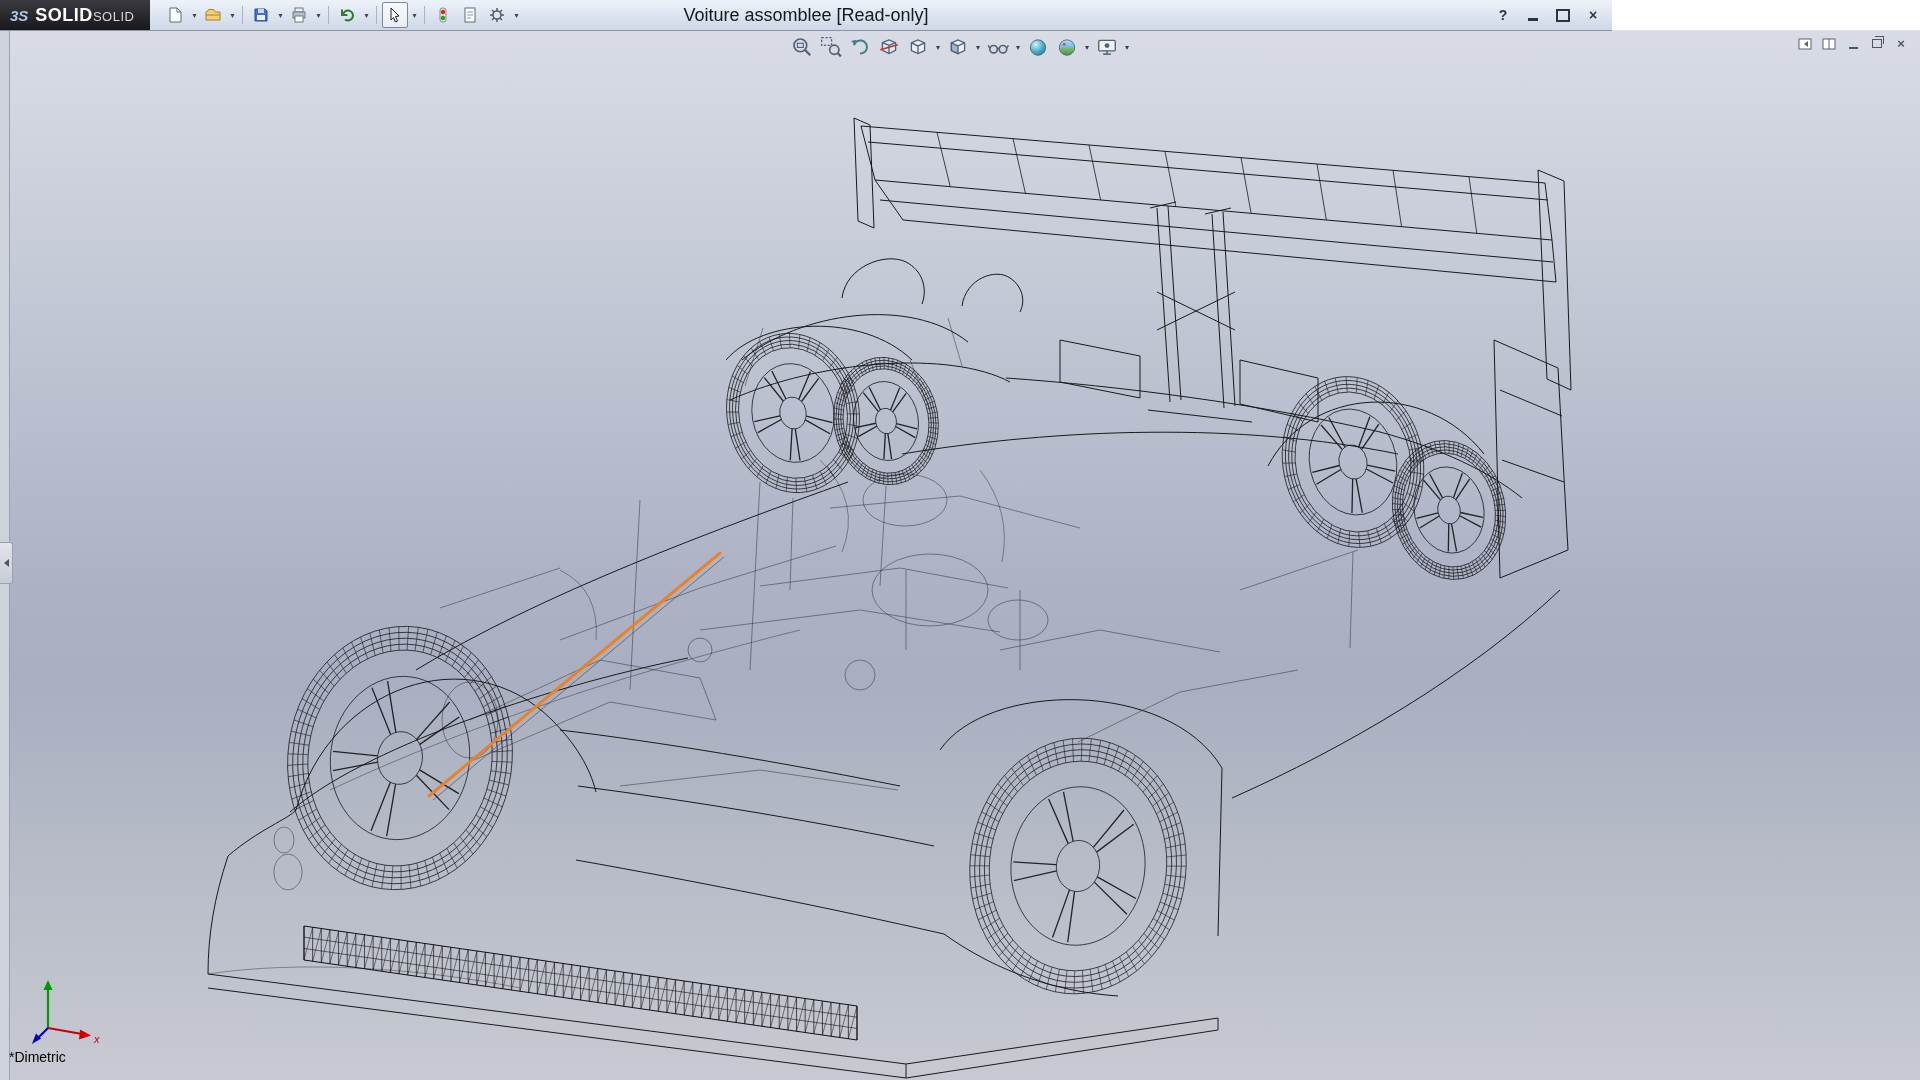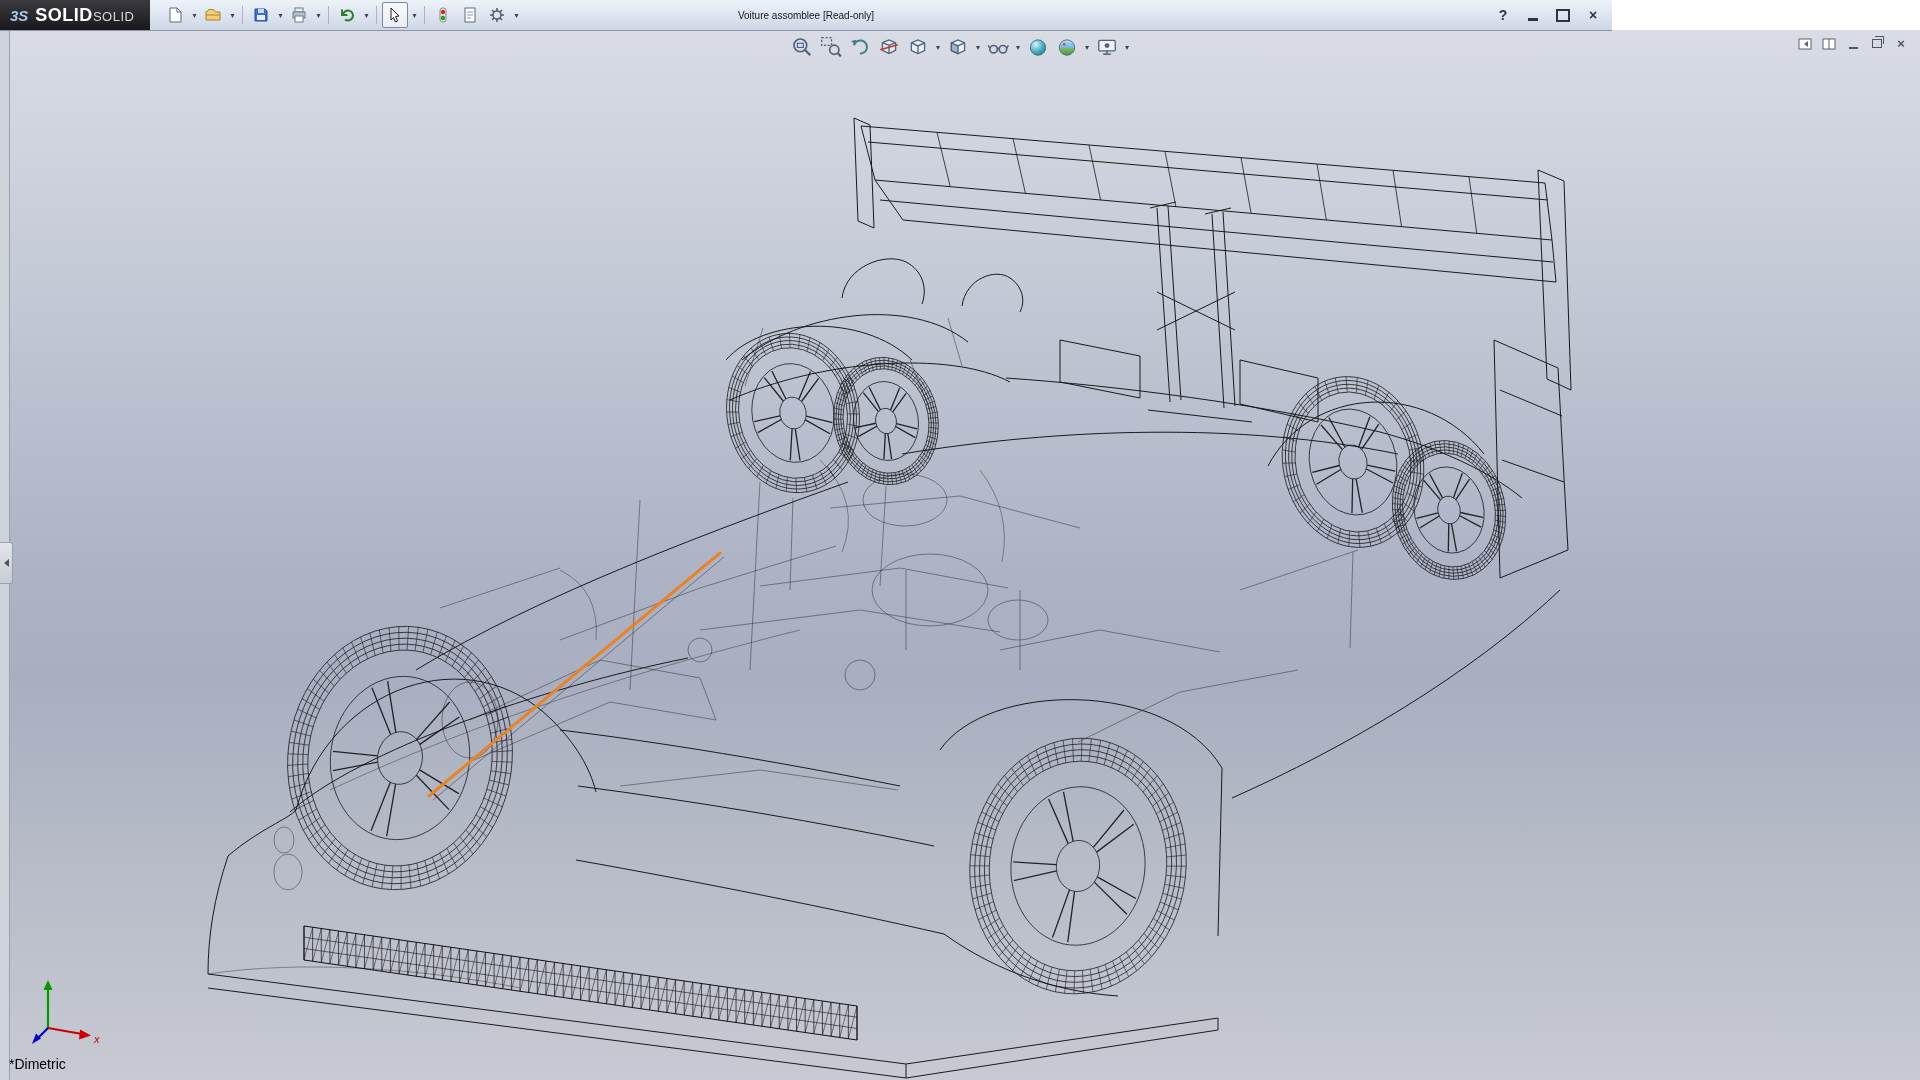--- a/index.html
+++ b/index.html
@@ -12,21 +12,21 @@
   .brand{height:30px;background:linear-gradient(#3a3a40,#18181c);color:#fff;
     display:flex;align-items:center;gap:7px;padding:0 16px 0 10px;}
   .brand .logo-glyph{font-style:italic;font-weight:bold;font-size:15px;color:#a9c8e8;}
   .brand .b1{font-weight:bold;font-size:18px;letter-spacing:.5px;text-align:center;}
   .brand .b2{font-weight:normal;font-size:13px;color:#d7d7d7;letter-spacing:.5px;}
   .tb-tools{display:flex;align-items:center;gap:1px;margin-left:12px;}
   .tool-btn{width:24px;height:24px;display:flex;align-items:center;justify-content:center;border:1px solid transparent;border-radius:2px;}
   .tool-btn.active{border:1px solid #7a8aa0;background:rgba(255,255,255,.55);}
   .caret{font-size:8px;color:#3c4550;width:10px;text-align:center;}
   .tb-sep{width:1px;height:18px;background:#aab4c2;margin:0 4px;}
-  .tb-title{position:absolute;left:50%;transform:translateX(-50%);font-size:10px;color:#15181d;white-space:nowrap;}
+  .tb-title{position:absolute;left:50%;transform:translateX(-50%);font-size:18px;color:#15181d;white-space:nowrap;}
   .tb-right{margin-left:auto;display:flex;align-items:center;gap:8px;padding-right:8px;}
   .win-btn{width:22px;height:19px;display:flex;align-items:center;justify-content:center;color:#2c343e;font-size:14px;font-weight:bold;}
   .glyph-min{display:block;width:10px;height:3px;background:#2c343e;margin-top:8px;}
   .glyph-max{display:block;width:10px;height:9px;border:2px solid #2c343e;}
 
   
   .viewport{position:absolute;top:30px;left:0;width:1920px;height:1050px;
     background:linear-gradient(180deg,#d9dce5 0%,#c6cbd8 22%,#adb3c5 52%,#a9afc1 62%,#b8bcc8 80%,#c7cad2 100%);}
   .car-svg{position:absolute;left:0;top:0;width:1920px;height:1050px;}
   .wf{stroke:#1a1a1a;fill:none;stroke-width:1;}
@@ -45,21 +45,21 @@
   .dglyph-restore::before{content:"";position:absolute;left:2px;top:-4px;width:8px;height:7px;border:1.5px solid #4c5663;border-bottom:none;border-left:none;}
 
   
   .left-strip{position:absolute;left:0;top:0;width:9px;height:1050px;background:#ced2da;border-right:1px solid #9aa2af;}
   .flyout-tab{position:absolute;left:0;top:512px;width:12px;height:40px;background:linear-gradient(#e2e5ea,#c8ccd4);
     border:1px solid #98a0ae;border-left:none;border-radius:0 3px 3px 0;display:flex;align-items:center;justify-content:center;}
   .flyout-arrow{width:0;height:0;border-right:5px solid #4a5565;border-top:4px solid transparent;border-bottom:4px solid transparent;}
 
   
   .triad{position:absolute;left:24px;bottom:30px;}
-  .orientation-label{position:absolute;left:9px;bottom:8px;font-size:14px;color:#000;text-align:center;}
+  .orientation-label{position:absolute;left:9px;bottom:15px;font-size:14px;color:#000;text-align:center;}
 </style>
 </head>
 <body>
 
 <div class="screen">
 
   <div class="titlebar">
     <div class="brand">
       <span class="logo-glyph">3S</span>
       <span><span class="b1">SOLID</span><span class="b2">SOLID</span></span>

